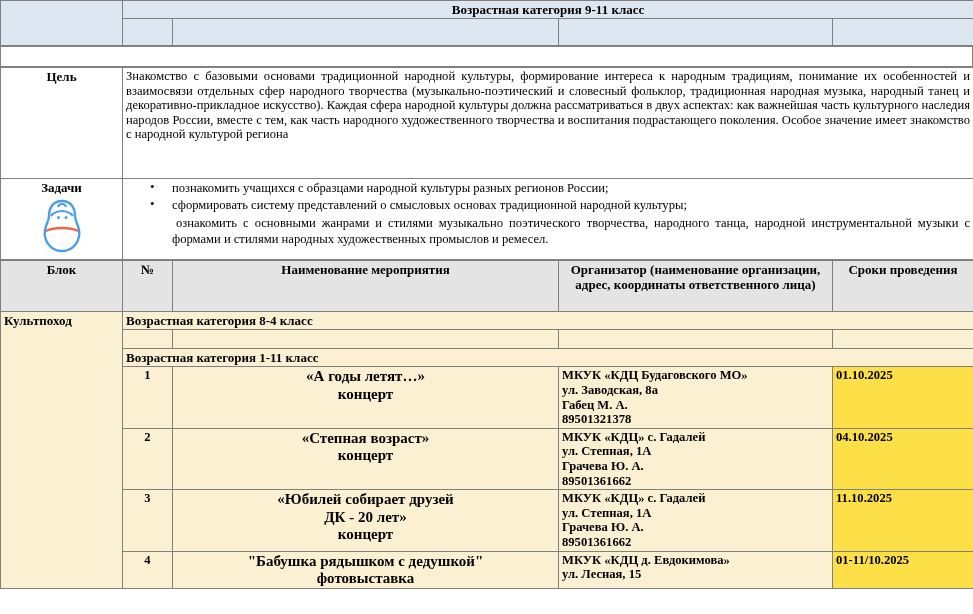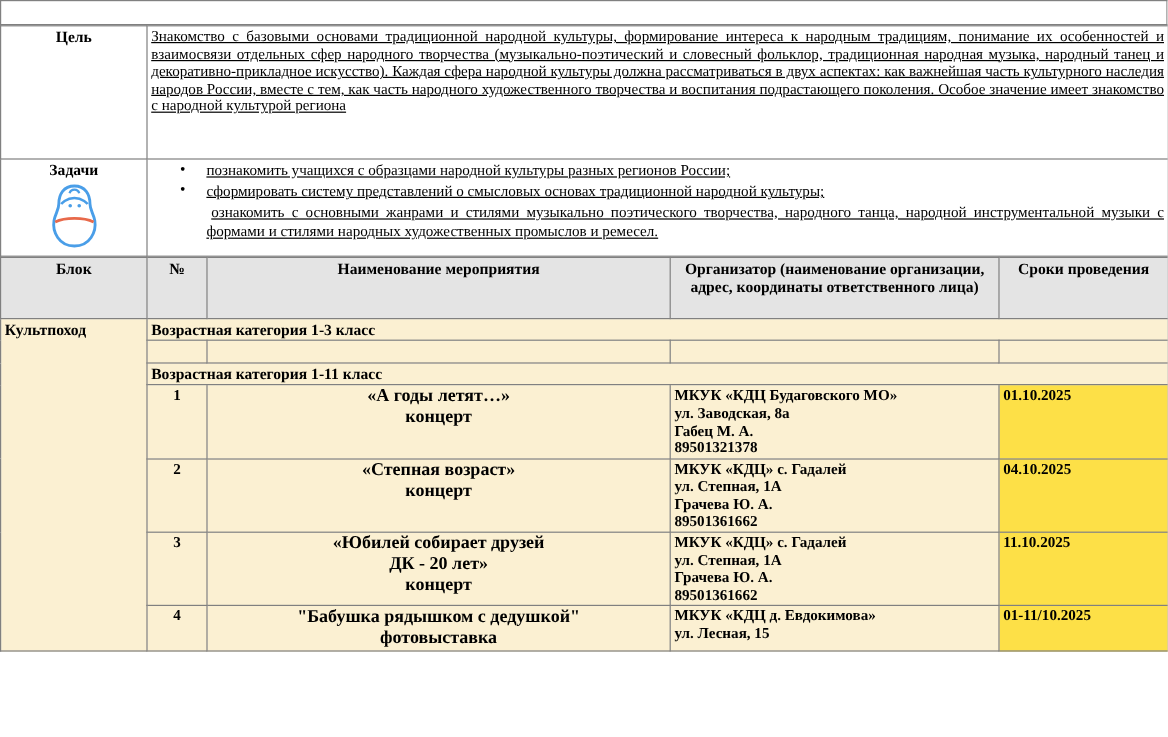--- a/index.html
+++ b/index.html
@@ -67,21 +67,20 @@
     background: #ffffff;
     padding-top: 4px;
     font-size: 13px;
   }
   .body-cell {
     background: #ffffff;
     text-align: justify;
     padding: 3px 8px 3px 6px;
     font-size: 12.6px;
     line-height: 1.28;
-    text-decoration: underline;
   }
   .body-cell p {
     margin: 0;
     text-align: justify;
     text-justify: inter-word;
   }
   ul.tasks {
     margin: 0;
     padding: 0 0 0 46px;
     list-style: none;
@@ -165,20 +164,41 @@
     font-size: 13px;
     padding: 1px 3px 2px 3px;
   }
   .blank-row td { background: #fbf0d2; height: 16px; }
 </style>
 </head>
 <body>
 
 <div class="page">
 
+  <table class="doc">
+    <colgroup>
+      <col style="width:122px">
+      <col style="width:50px">
+      <col style="width:386px">
+      <col style="width:274px">
+      <col style="width:141px">
+    </colgroup>
+    <tbody>
+      <tr>
+        <td class="blue-empty" rowspan="2"></td>
+        <td class="blue agecat" colspan="4">Возрастная категория 9-11 класс</td>
+      </tr>
+      <tr>
+        <td class="blue-empty" style="height:24px"></td>
+        <td class="blue-empty"></td>
+        <td class="blue-empty"></td>
+        <td class="blue-empty"></td>
+      </tr>
+    </tbody>
+  </table>
 
   <table class="doc">
     <tbody>
       <tr class="spacer-row">
         <td></td>
       </tr>
     </tbody>
   </table>
 
   <table class="doc">
@@ -232,21 +252,21 @@
       <tr class="hdr">
         <td style="height:48px">Блок</td>
         <td>№</td>
         <td>Наименование мероприятия</td>
         <td>Организатор (наименование организации, адрес, координаты ответственного лица)</td>
         <td>Сроки проведения</td>
       </tr>
 
       <tr class="cat-row">
         <td class="block-cell" rowspan="8">Культпоход</td>
-        <td colspan="4">Возрастная категория 1-3 класс</td>
+        <td colspan="4">Возрастная категория 8-4 класс</td>
       </tr>
 
       <tr class="blank-row">
         <td></td>
         <td></td>
         <td></td>
         <td></td>
       </tr>
 
       <tr class="cat-row">

